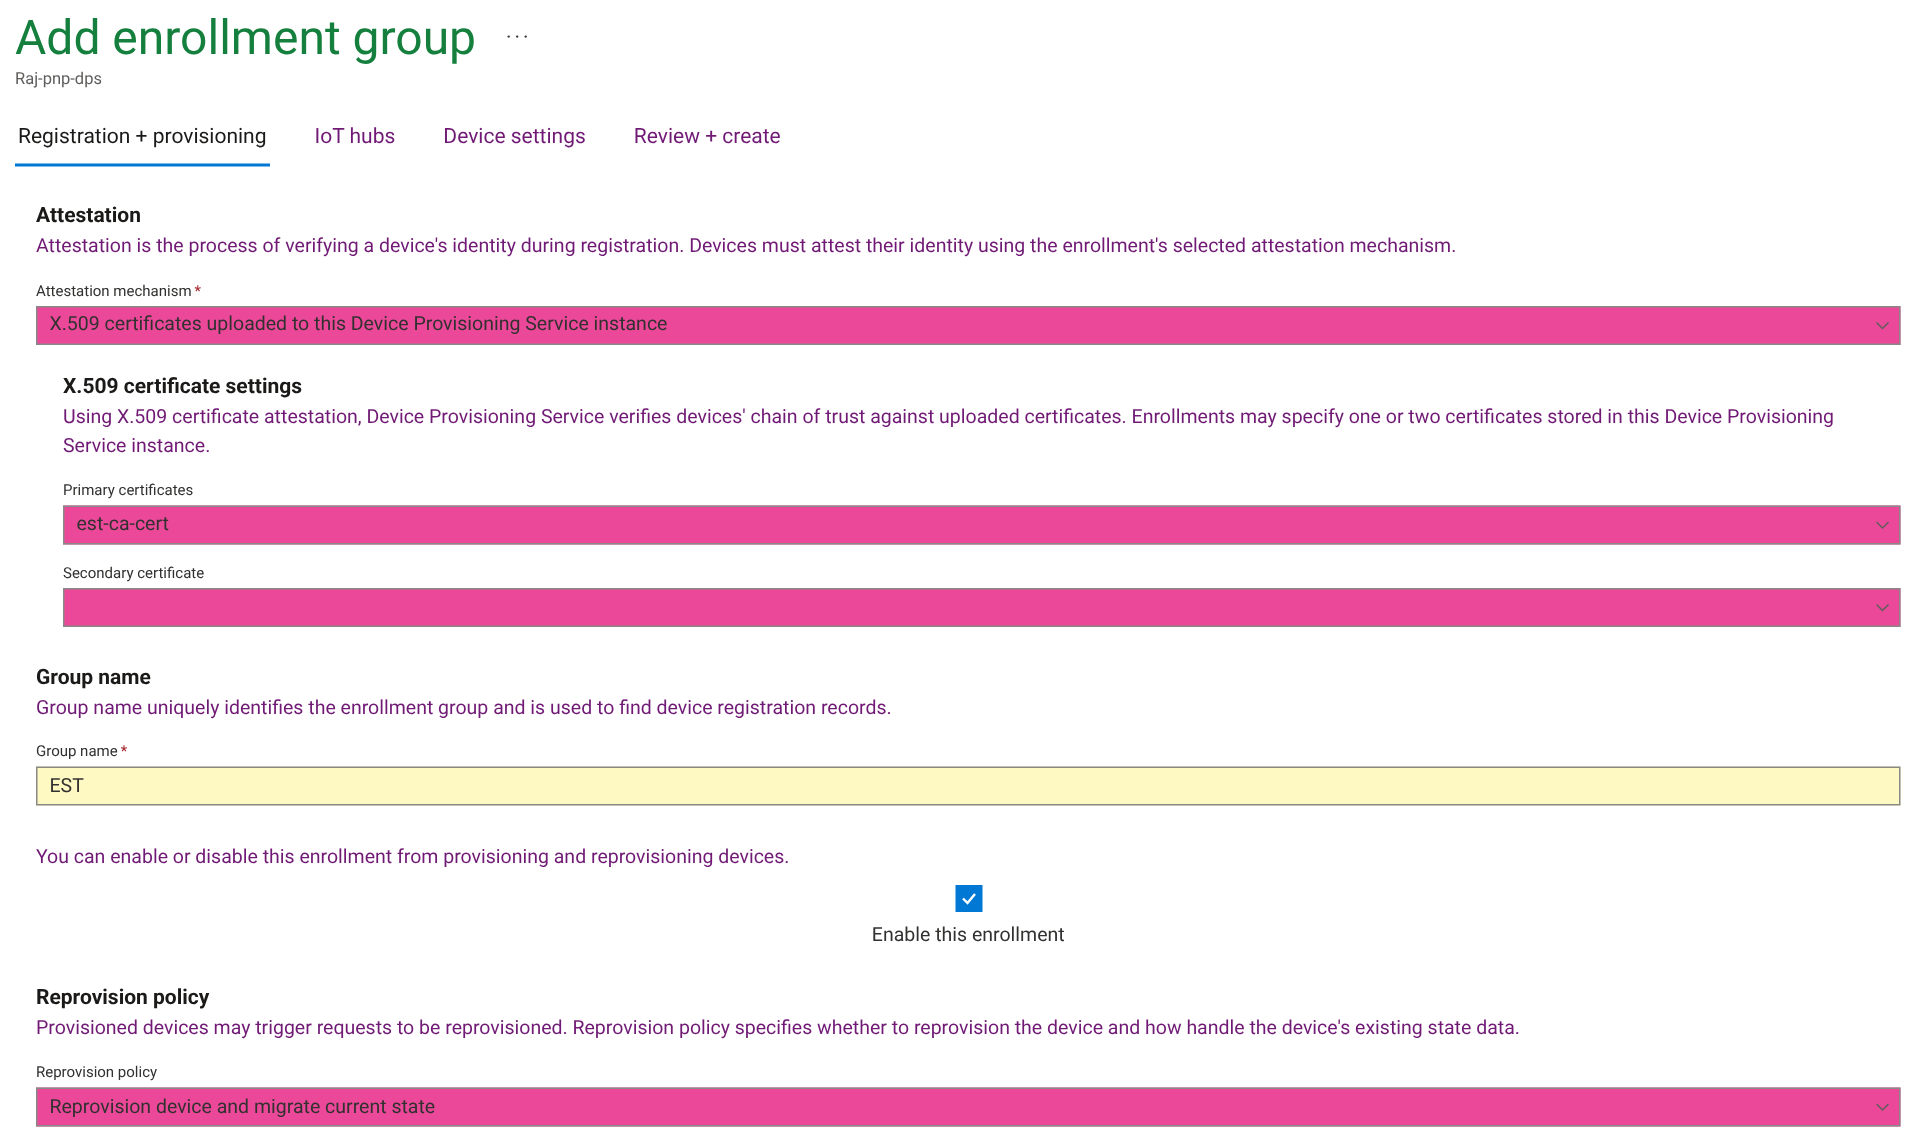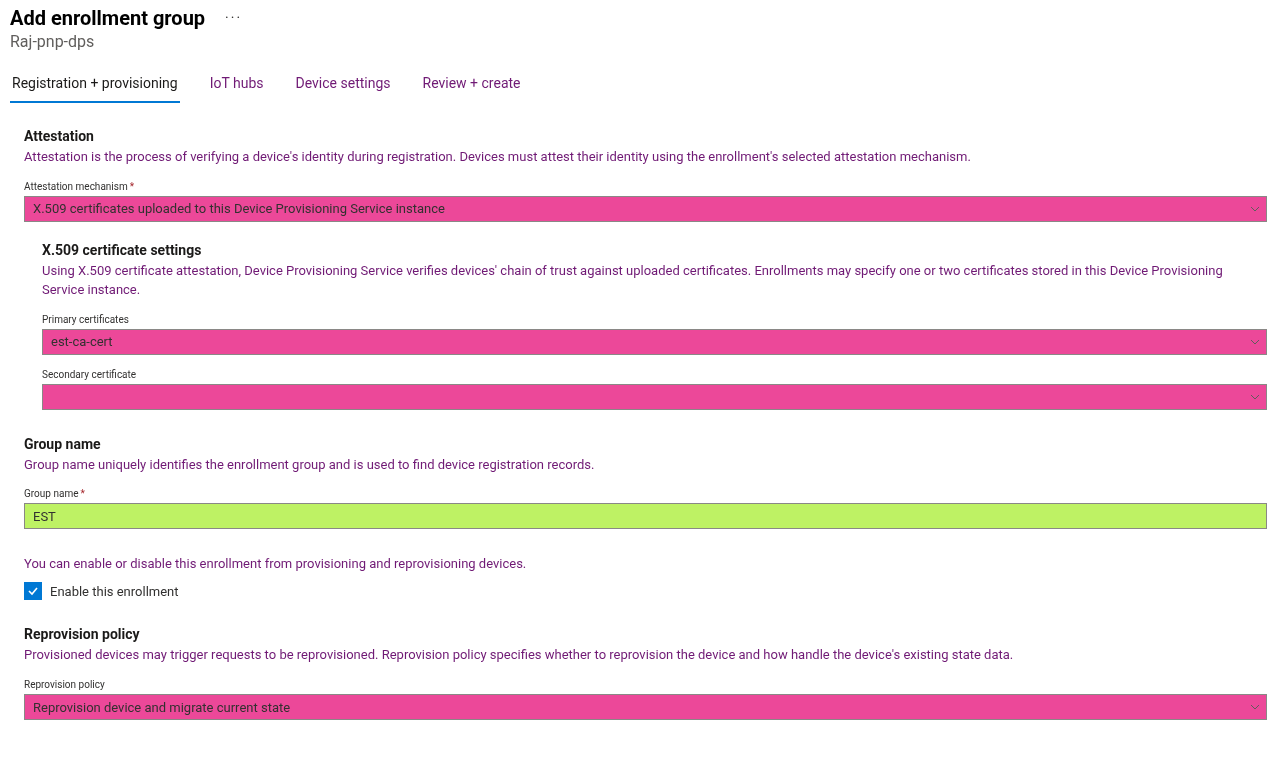--- a/index.html
+++ b/index.html
@@ -13,37 +13,37 @@
   }
   .page {
     padding: 6px 10px 20px 10px;
   }
   .title-row {
     display: flex;
     align-items: center;
     gap: 16px;
   }
   h1.page-title {
-    font-size: 20px;
-    font-weight: 700;
+    font-size: 32px;
+    font-weight: 400;
     margin: 0;
-    color: #000000;
+    color: #15803d;
   }
   .ellipsis-btn {
     font-size: 14px;
     letter-spacing: 2px;
     color: #323130;
     cursor: pointer;
     padding: 0 4px;
     line-height: 1;
   }
   .subtitle {
     margin-top: 2px;
     color: #605e5c;
-    font-size: 16px;
+    font-size: 11px;
   }
   .tabs {
     display: flex;
     gap: 28px;
     margin-top: 18px;
     border-bottom: 1px solid transparent;
   }
   .tab {
     padding: 6px 2px 10px 2px;
     font-size: 14px;
@@ -103,36 +103,37 @@
     right: 6px;
     top: 50%;
     transform: translateY(-50%);
     pointer-events: none;
   }
   .select-caret svg { display: block; }
   .text-input {
     width: 100%;
     height: 26px;
     border: 1px solid #8a8886;
-    background: #bef264;
+    background: #fef9c3;
     padding: 0 8px;
     font-size: 13px;
     color: #323130;
     font-family: inherit;
   }
   .indent {
     padding-left: 18px;
   }
   .section-gap { margin-top: 26px; }
   .field-gap { margin-top: 14px; }
   .checkbox-row {
     display: flex;
     align-items: center;
     gap: 8px;
     margin-top: 8px;
+    flex-direction: column;
   }
   .checkbox {
     width: 18px;
     height: 18px;
     background: #0078d4;
     display: flex;
     align-items: center;
     justify-content: center;
     cursor: pointer;
     flex: 0 0 18px;

